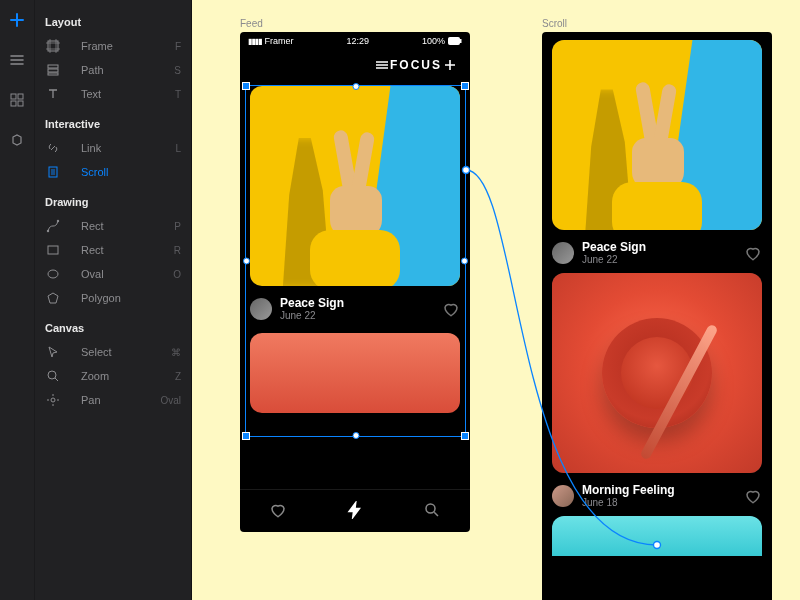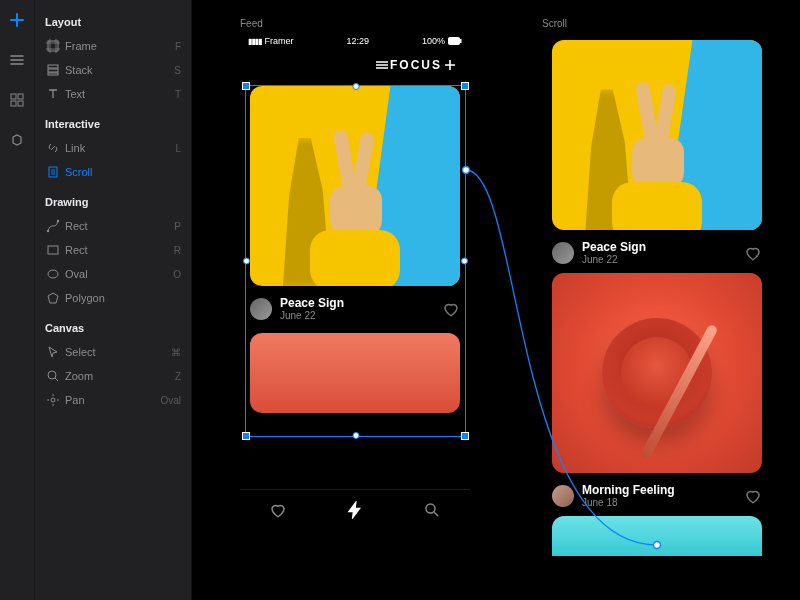--- a/index.html
+++ b/index.html
@@ -39,33 +39,33 @@
     font-size: 11px;
     margin: 6px 0 6px 2px;
   }
   .tool-row {
     display: flex; align-items: center;
     height: 24px;
     padding: 0 4px 0 2px;
     border-radius: 3px;
     color: #8d8d90;
     font-size: 11px;
-    gap: 4px;
+    gap: 20px;
   }
   .tool-row.active { color: #0a84ff; }
   .tool-row .ico { width:16px; height:16px; display:flex; align-items:center; justify-content:center; }
   .tool-row .lbl { flex:1; }
   .tool-row .key { color:#5a5a5e; font-size:10px; }
   .tool-row svg { width:14px; height:14px; }
 
   
   .canvas {
     flex: 1;
     position: relative;
-    background: #000000;
+    background: #fef9c3;
     overflow: hidden;
   }
   .frame-label {
     position: absolute;
     font-size: 10px;
     color: #8a8a8e;
   }
 
   
   .phone {
@@ -244,21 +244,21 @@
       <span class="key">F</span>
     </div>
     <div class="tool-row">
       <span class="ico">
           <svg viewBox="0 0 14 14">
             <rect x="2" y="2" width="10" height="3" stroke="#8d8d90" fill="none"></rect>
             <rect x="2" y="6" width="10" height="3" stroke="#8d8d90" fill="none"></rect>
             <rect x="2" y="10" width="10" height="2" stroke="#8d8d90" fill="none"></rect>
           </svg>
         </span>
-      <span class="lbl">Stack</span>
+      <span class="lbl">Path</span>
       <span class="key">S</span>
     </div>
     <div class="tool-row">
       <span class="ico">
           <svg viewBox="0 0 14 14">
             <path d="M3 3h8M7 3v8" stroke="#8d8d90" stroke-width="1.3"></path>
           </svg>
         </span>
       <span class="lbl">Text</span>
       <span class="key">T</span>

